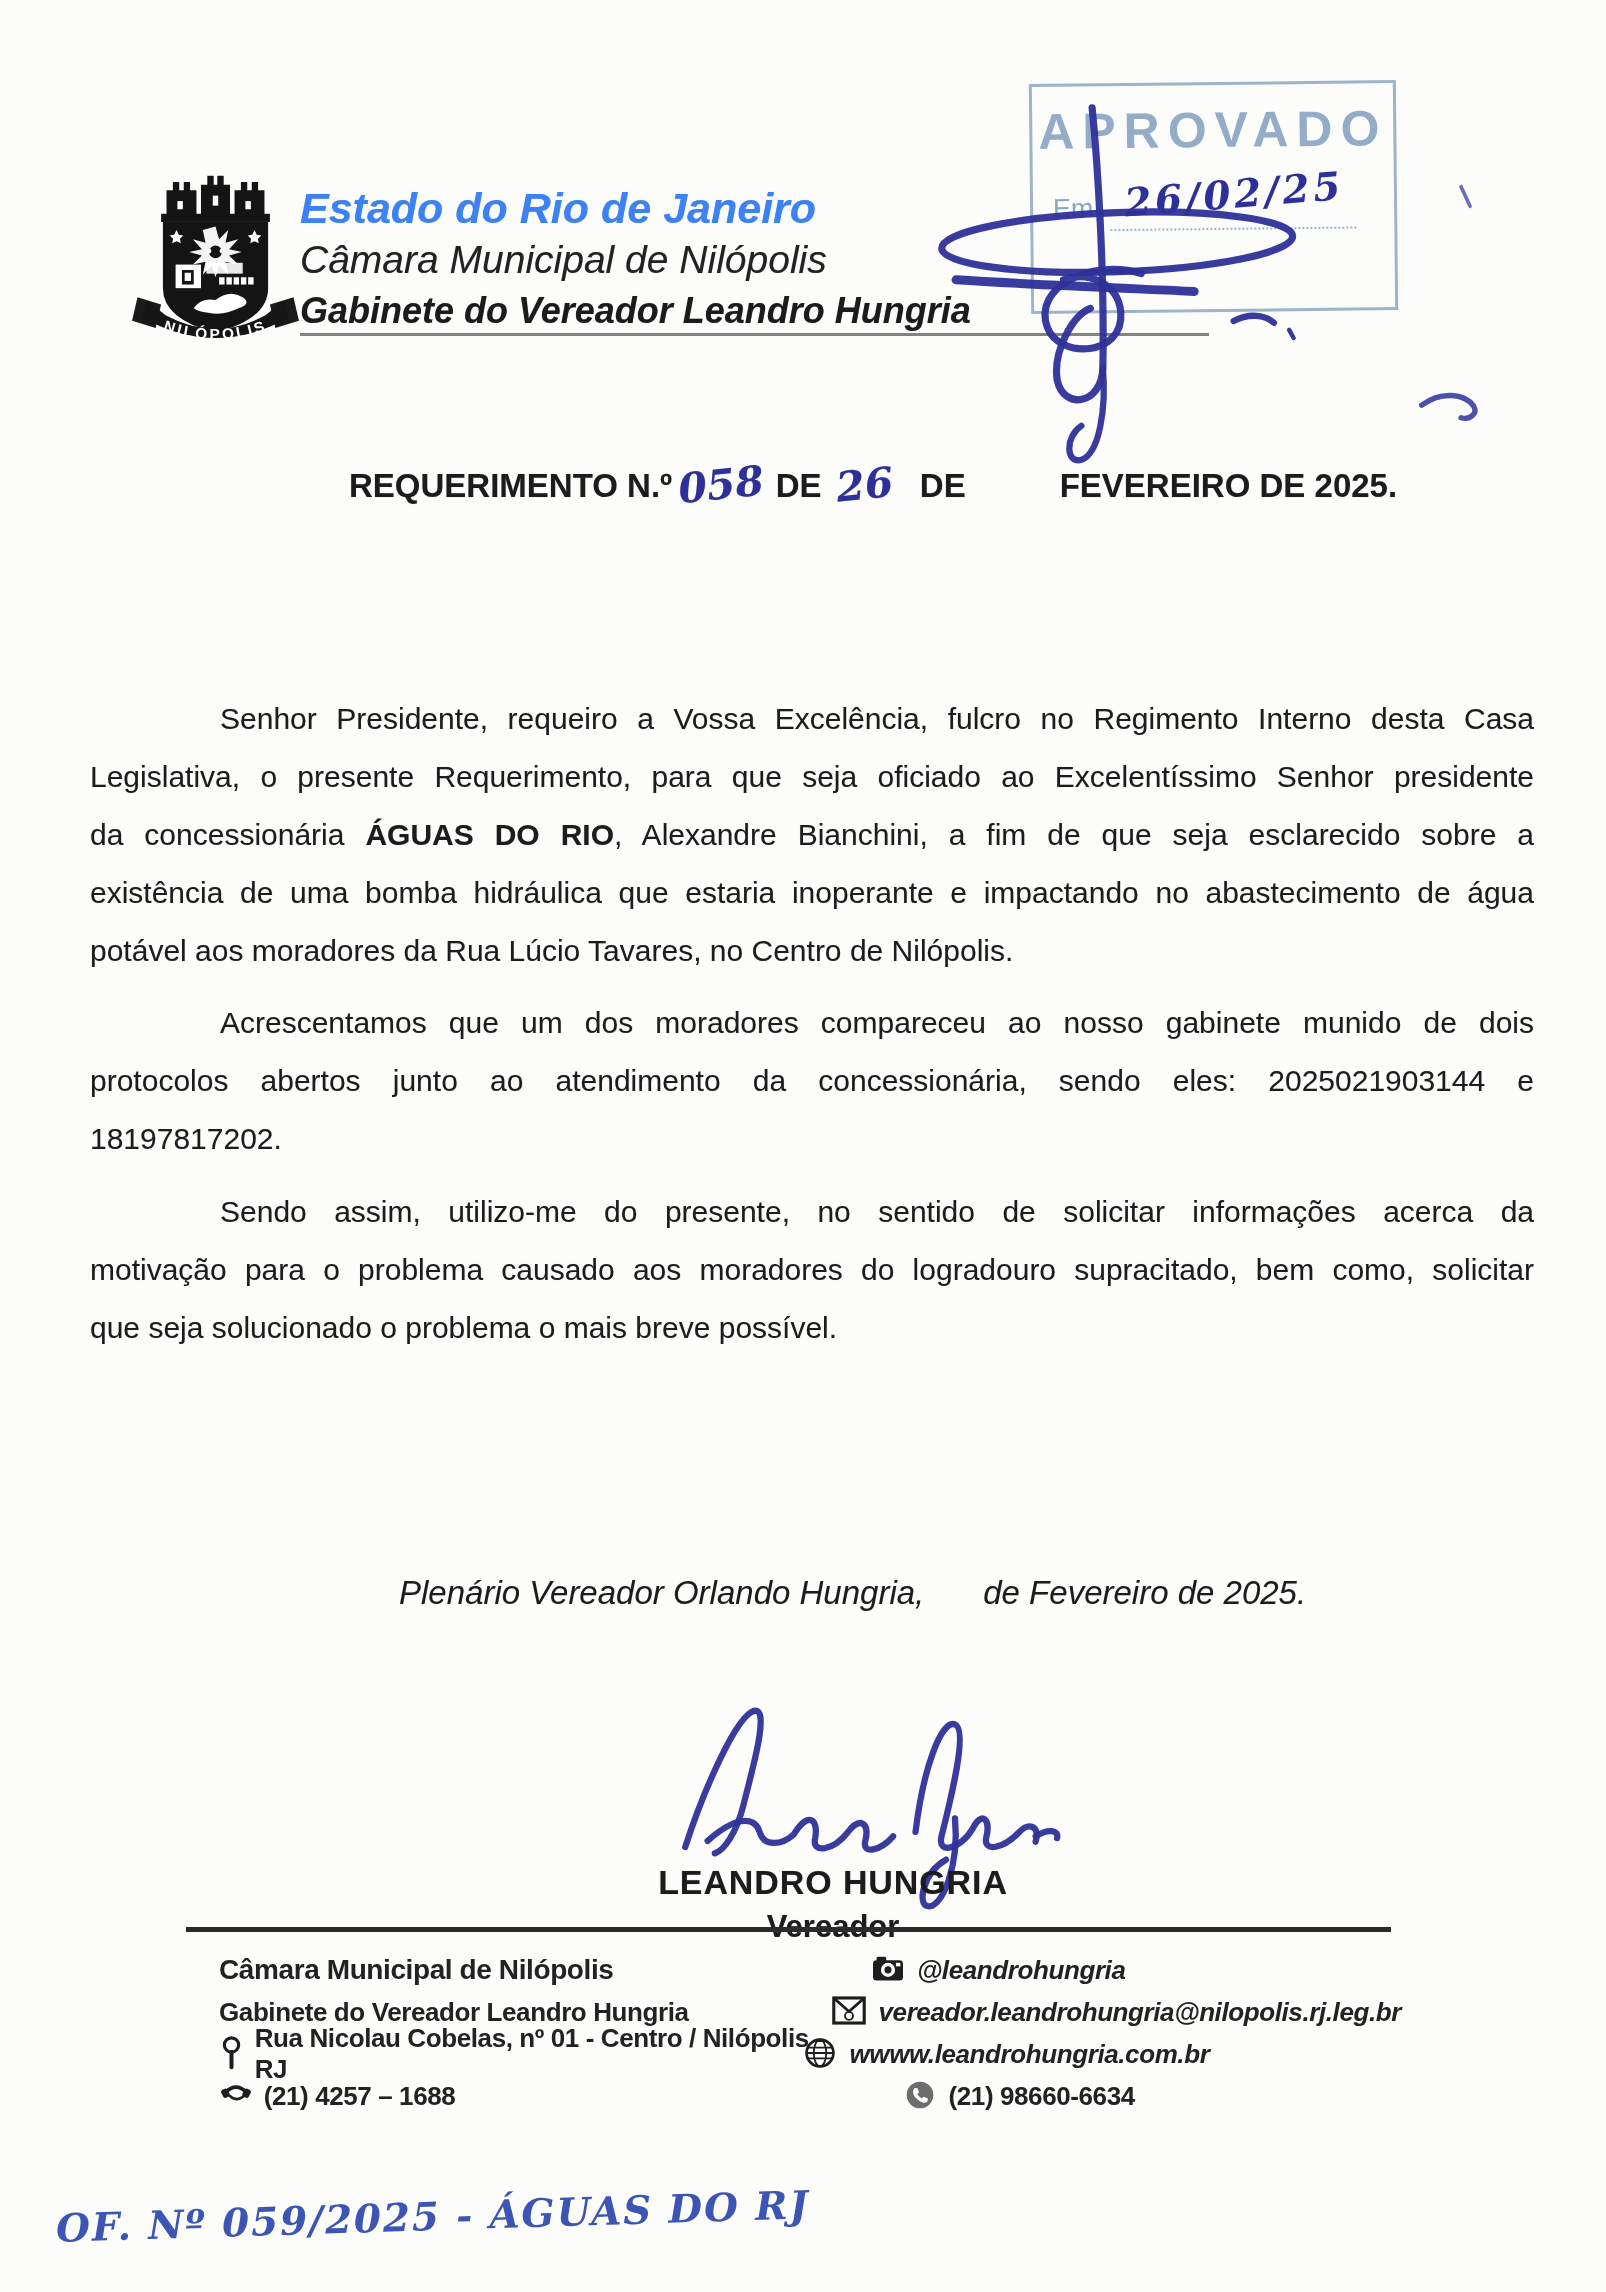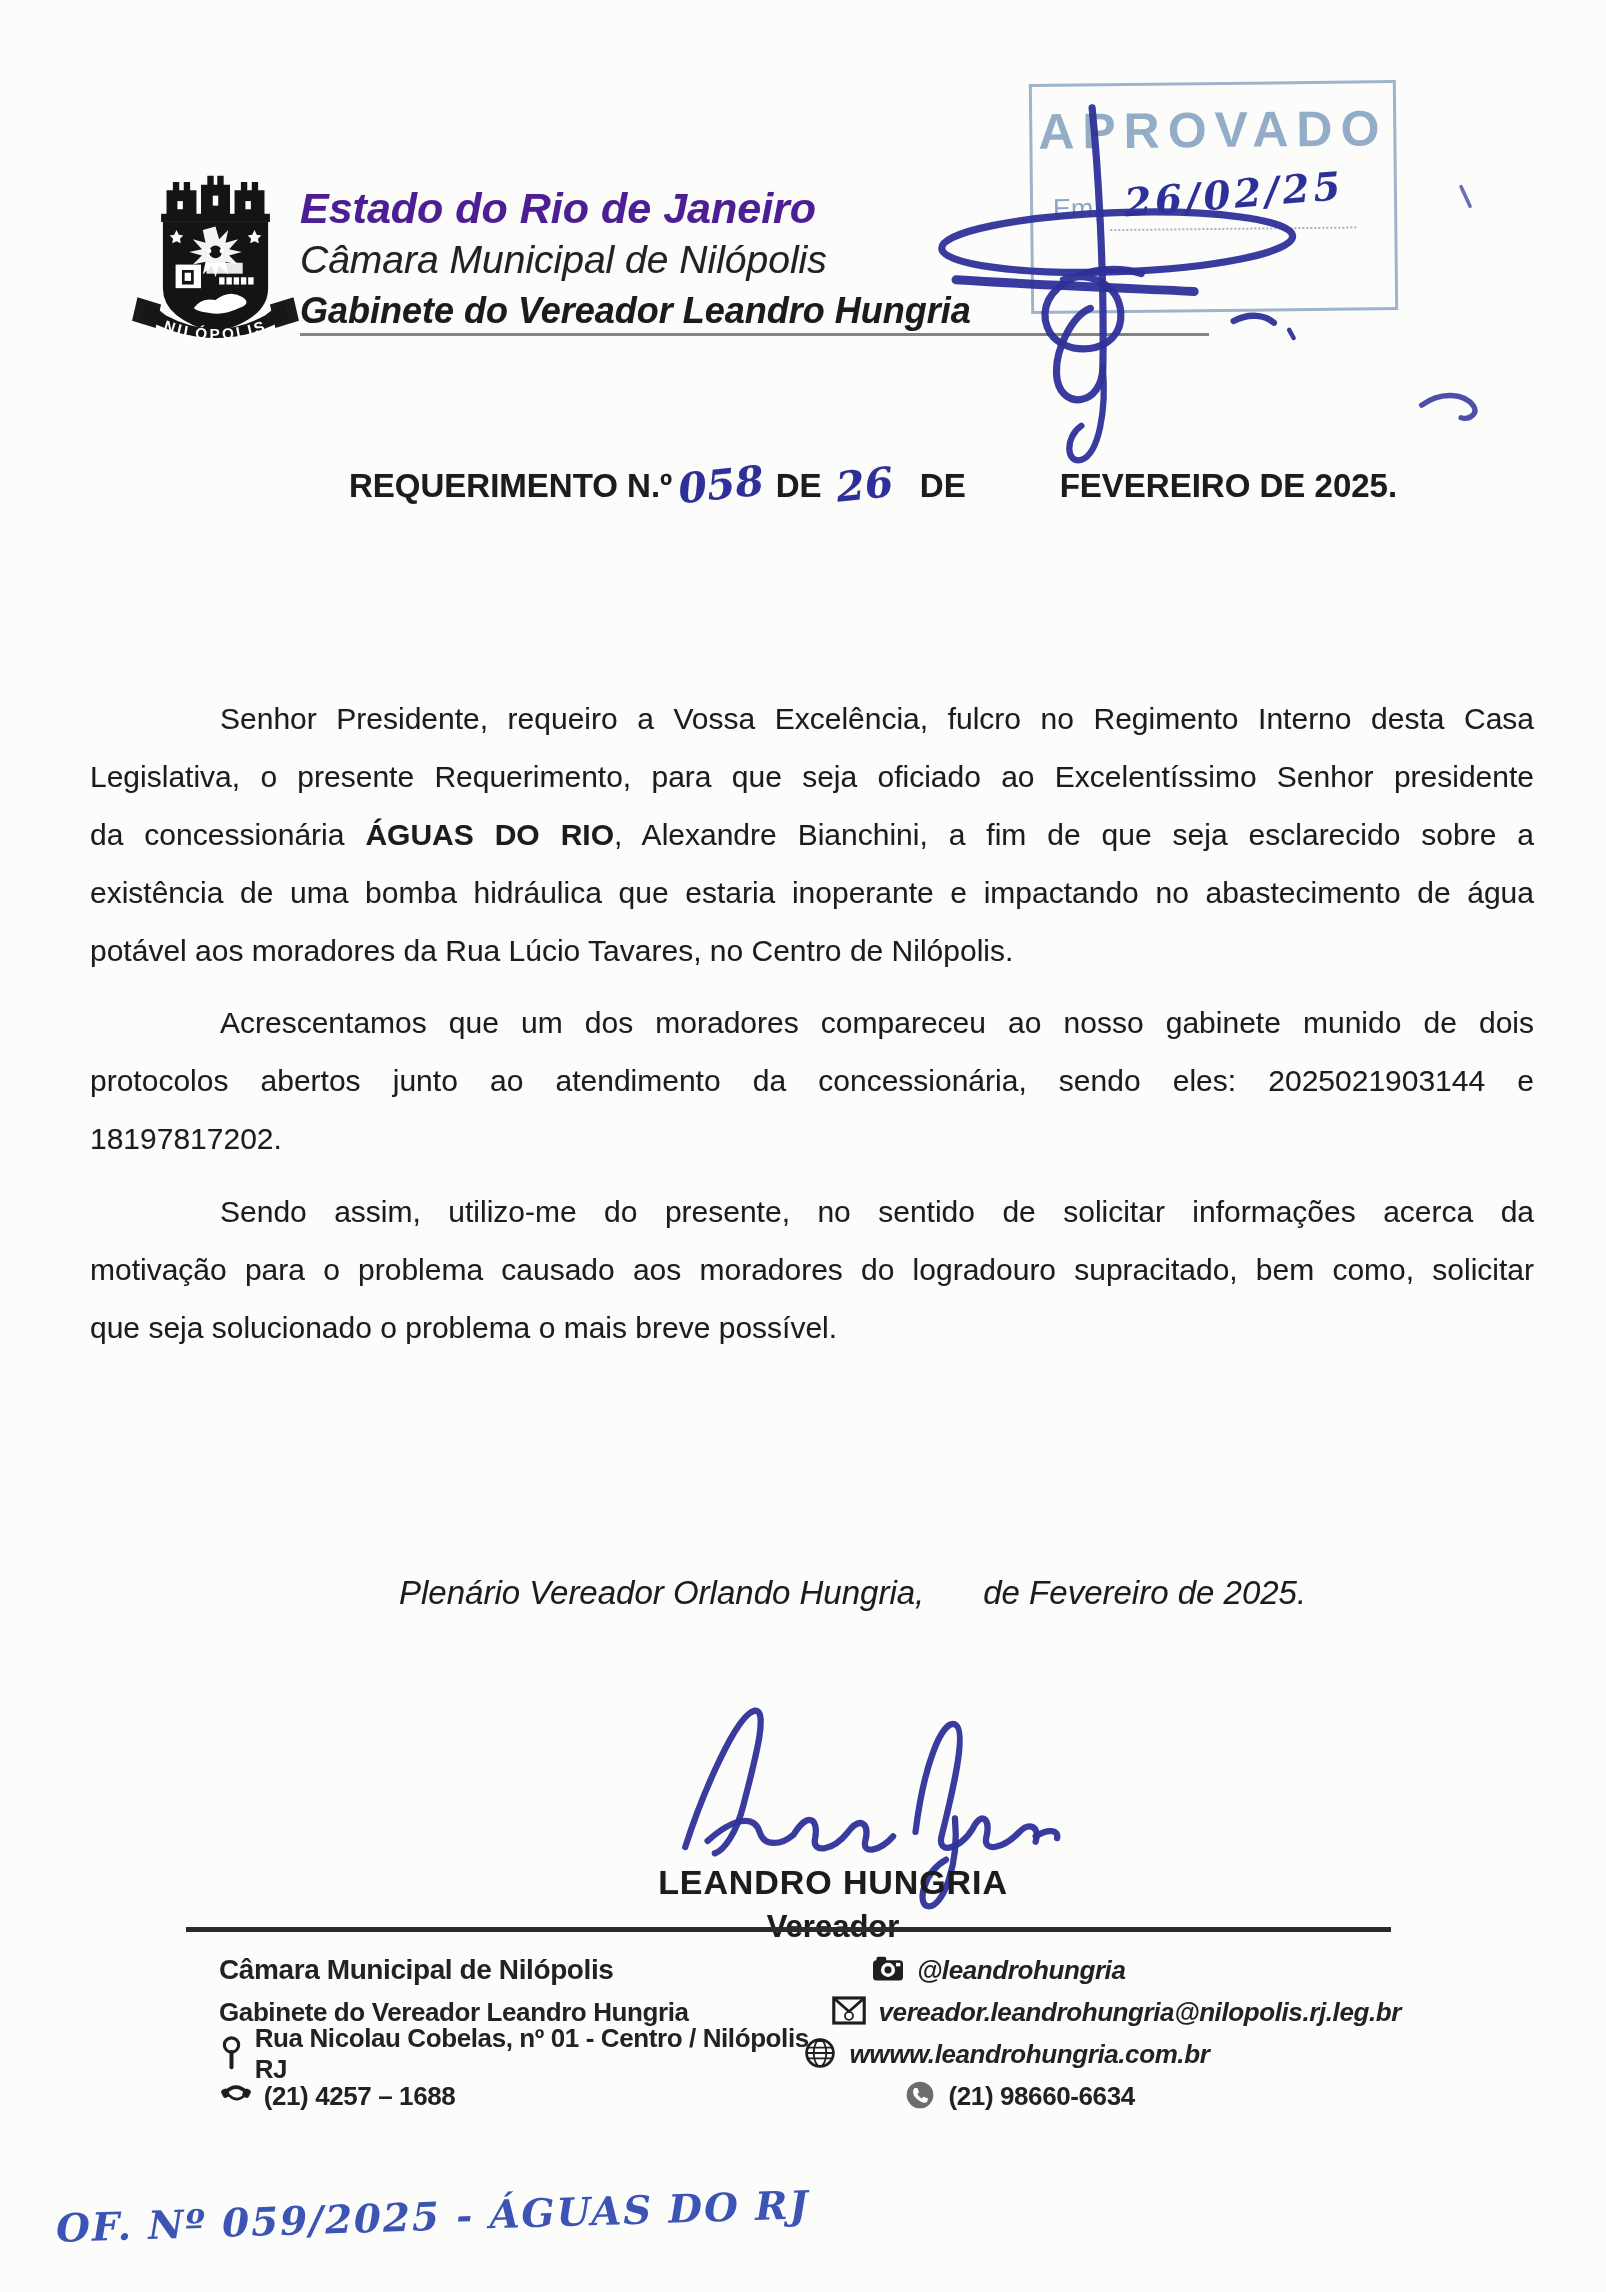--- a/index.html
+++ b/index.html
@@ -3,21 +3,21 @@
 <meta charset="utf-8">
 <style>
   html,body{margin:0;padding:0;background:#888;}
   .page{
     position:relative;width:1607px;height:2293px;margin:0 auto;
     background:#fcfcfb;overflow:hidden;
     font-family:"Liberation Sans",sans-serif;color:#1c1c1c;
   }
   .abs{position:absolute;}
   
-  .hdr-line1{font-size:43px;font-weight:bold;font-style:italic;letter-spacing:0px;color:#4c1d95;}
+  .hdr-line1{font-size:43px;font-weight:bold;font-style:italic;letter-spacing:0px;color:#3b82f6;}
   .hdr-line2{font-size:39px;font-style:italic;margin-top:5.4px;color:#222;}
   .hdr-line3{font-size:36px;font-weight:bold;font-style:italic;margin-top:7.2px;color:#1b1b1b;}
   .hdr-rule{background:#6f6f6f;height:2.7px;opacity:.85;}
   
   .stamp-box{
     width:361px;height:224px;border:3.6px solid rgba(134,161,191,.8);
     transform:rotate(-.6deg);
   }
   .stamp-word{
     margin-top:16px;text-align:center;font-size:50px;font-weight:bold;

